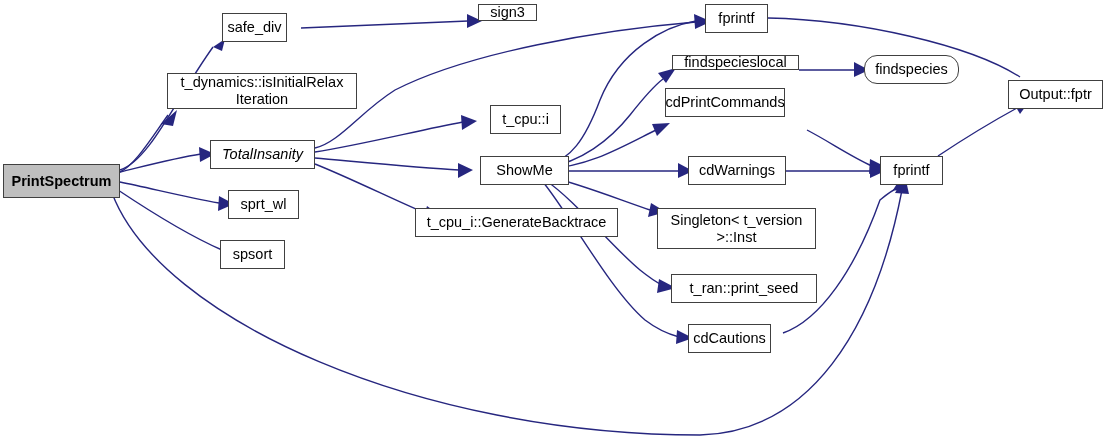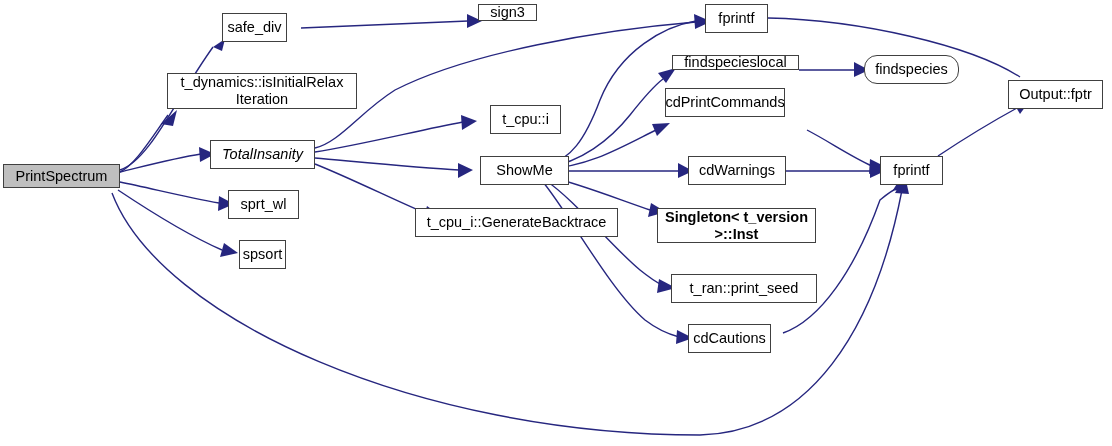--- a/index.html
+++ b/index.html
@@ -150,36 +150,36 @@
       <g>
         <path class="edge-path" d="M938,156 C965,138 995,120 1017,108"></path>
         <path class="edge-head" d="M1013,102 L1031,99 L1020,114 Z"></path>
       </g>
       <g>
         <path class="edge-path" d="M783,333 C820,320 855,270 880,200 C886,195 892,190 898,188"></path>
         <path class="edge-head" d="M893,190 L903,174 L906,192 Z"></path>
       </g>
     </svg>
   <div id="node-layer">
-      <div class="gnode highlight" style="left: 3px; top: 164px; width: 117px; height: 24px;">PrintSpectrum</div>
+      <div class="gnode highlight" style="left: 3px; top: 164px; width: 117px; height: 34px; font-weight: bold;">PrintSpectrum</div>
       <div class="gnode" style="left: 222px; top: 13px; width: 65px; height: 29px;">safe_div</div>
       <div class="gnode" style="left: 167px; top: 73px; width: 190px; height: 36px;">t_dynamics::isInitialRelax
 Iteration</div>
       <div class="gnode" style="left: 210px; top: 140px; width: 105px; height: 29px; font-style: italic;">TotalInsanity</div>
       <div class="gnode" style="left: 228px; top: 190px; width: 71px; height: 29px;">sprt_wl</div>
-      <div class="gnode" style="left: 239px; top: 240px; width: 47px; height: 29px;">spsort</div>
+      <div class="gnode" style="left: 220px; top: 240px; width: 65px; height: 29px;">spsort</div>
       <div class="gnode" style="left: 478px; top: 4px; width: 59px; height: 17px;">sign3</div>
       <div class="gnode" style="left: 472px; top: 105px; width: 71px; height: 29px; margin-left: 18px;">t_cpu::i</div>
       <div class="gnode" style="left: 480px; top: 156px; width: 89px; height: 29px;">ShowMe</div>
       <div class="gnode" style="left: 405px; top: 208px; width: 203px; height: 29px; margin-left: 10px;">t_cpu_i::GenerateBacktrace</div>
       <div class="gnode" style="left: 705px; top: 4px; width: 63px; height: 29px;">fprintf</div>
       <div class="gnode" style="left: 672px; top: 55px; width: 127px; height: 15px;">findspecieslocal</div>
       <div class="gnode" style="left: 665px; top: 88px; width: 120px; height: 29px;">cdPrintCommands</div>
       <div class="gnode" style="left: 688px; top: 156px; width: 98px; height: 29px;">cdWarnings</div>
-      <div class="gnode" style="left: 657px; top: 208px; width: 159px; height: 35px; font-weight: bold;">Singleton&lt; t_version
+      <div class="gnode" style="left: 657px; top: 208px; width: 159px; height: 41px;">Singleton&lt; t_version
 &gt;::Inst</div>
       <div class="gnode" style="left: 671px; top: 274px; width: 146px; height: 29px;">t_ran::print_seed</div>
       <div class="gnode" style="left: 688px; top: 324px; width: 83px; height: 29px;">cdCautions</div>
       <div class="gnode" style="left: 864px; top: 55px; width: 95px; height: 29px; border-radius: 13px;">findspecies</div>
       <div class="gnode" style="left: 1008px; top: 80px; width: 95px; height: 29px;">Output::fptr</div>
       <div class="gnode" style="left: 880px; top: 156px; width: 63px; height: 29px;">fprintf</div>
     </div>
 </div>
 
 </body></html>

